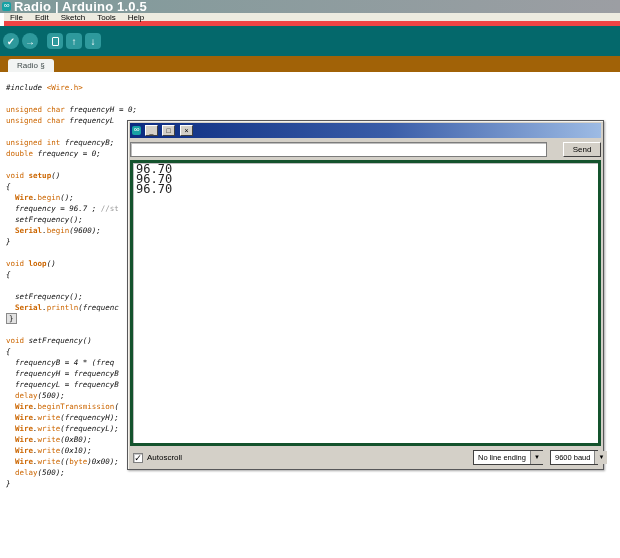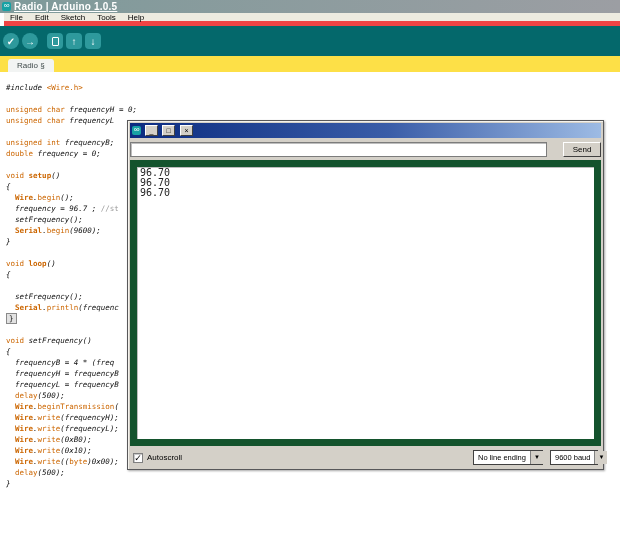--- a/index.html
+++ b/index.html
@@ -6,38 +6,38 @@
   html,body { width:620px; height:558px; overflow:hidden; background:#fff; }
   .screen { position:relative; width:620px; height:558px; background:#fff;
             font-family:"Liberation Sans",sans-serif; overflow:hidden; }
 
   
   .titlebar { position:absolute; top:0; left:0; width:620px; height:13px;
               background:linear-gradient(to right,#7E9A9A,#9C9EA3);
               display:flex; align-items:center; gap:3px; padding-left:2px; }
   .app-icon { width:9px; height:9px; background:#17A1A4; border-radius:2px;
               color:#fff; font-size:8px; line-height:8px; text-align:center; flex:0 0 9px; }
-  .title-text { color:#fff; font-size:10px; font-weight:bold; letter-spacing:.2px;text-decoration:underline; }
+  .title-text { color:#fff; font-size:13px; font-weight:bold; letter-spacing:.2px; }
 
   .menubar { position:absolute; top:13px; left:4px; width:620px; height:13px;
              background:#EDEBE0; border-bottom:5px solid #ef4444;
              display:flex; align-items:flex-start; font-size:8px; color:#000; }
   .menu-item { padding:0 6px; cursor:default; }
 
   .toolbar { position:absolute; top:26px; left:0; width:620px; height:30px;
              background:#04686B; display:flex; align-items:center; padding-left:3px; }
   .tb-btn { width:16px; height:16px; background:#2E999C; color:#fff;
             display:flex; align-items:center; justify-content:center;
             font-size:10px; font-weight:bold; margin-right:3px; }
   .tb-btn.circle { border-radius:50%; }
   .tb-btn.square { border-radius:4px; }
   .tb-btn.gap-before { margin-left:6px; }
   .doc-shape { width:7px; height:9px; border:1px solid #fff; border-radius:1px; display:block; }
 
-  .tabstrip { position:absolute; top:56px; left:0; width:620px; height:16px; background:#fde047; }
+  .tabstrip { position:absolute; top:56px; left:0; width:620px; height:16px; background:#a16207; }
   .tab { position:absolute; left:8px; top:3px; height:13px; background:#F2F4F3;
          border-radius:3px 3px 0 0; padding:0 9px; font-size:8px; color:#3F4A4A;
          display:flex; align-items:center; }
 
   
   .editor { position:absolute; top:72px; left:0; width:620px; height:486px; background:#fff;
             padding:10px 0 0 6px; font-family:"DejaVu Sans Mono",monospace;
             font-size:7.5px; line-height:11px; color:#111; }
   .code-line { white-space:pre; min-height:11px; }
   .tok-p { color:#111;font-style:italic; }
@@ -60,23 +60,23 @@
   .s-winbtn.close { margin-left:2px; }
 
   .s-sendrow { flex:0 0 16px; display:flex; gap:16px; margin-top:3px; align-items:center; }
   .s-input { flex:1; height:15px; background:#fff; border:1px solid #7C7C7C;
              box-shadow:inset 1px 1px 0 #BDBDBD; font-size:8px; padding:0 2px;
              font-family:"Liberation Sans",sans-serif; outline:none; }
   .s-sendbtn { flex:0 0 38px; height:15px; background:#D4D0C8; color:#000;
                border:1px solid; border-color:#FFFFFF #404040 #404040 #FFFFFF;
                font-size:8px; text-align:center; line-height:13px; }
 
-  .s-output { flex:1; margin-top:3px; background:#fff; border:7px solid #14532d;
+  .s-output { flex:1; margin-top:3px; background:#fff; border:3px solid #14532d;
               box-shadow:inset 1px 1px 0 #BDBDBD; padding:1px 3px;
-              font-family:"DejaVu Sans Mono",monospace; font-size:10px;
+              font-family:"DejaVu Sans Mono",monospace; font-size:12px;
               line-height:10px; color:#222; overflow:hidden; }
 
   .s-bottom { flex:0 0 19px; display:flex; align-items:center; margin-top:2px;
               font-size:8px; color:#000; padding:0 3px; }
   .s-check { width:10px; height:10px; background:#fff; border:1px solid #808080;
              box-shadow:inset 1px 1px 0 #C9C9C9; font-size:9px; line-height:8px;
              text-align:center; margin-right:4px; }
   .combo { height:15px; background:#fff; border:1px solid #404040;
            display:flex; align-items:center; }
   .combo.first { margin-left:auto; }

